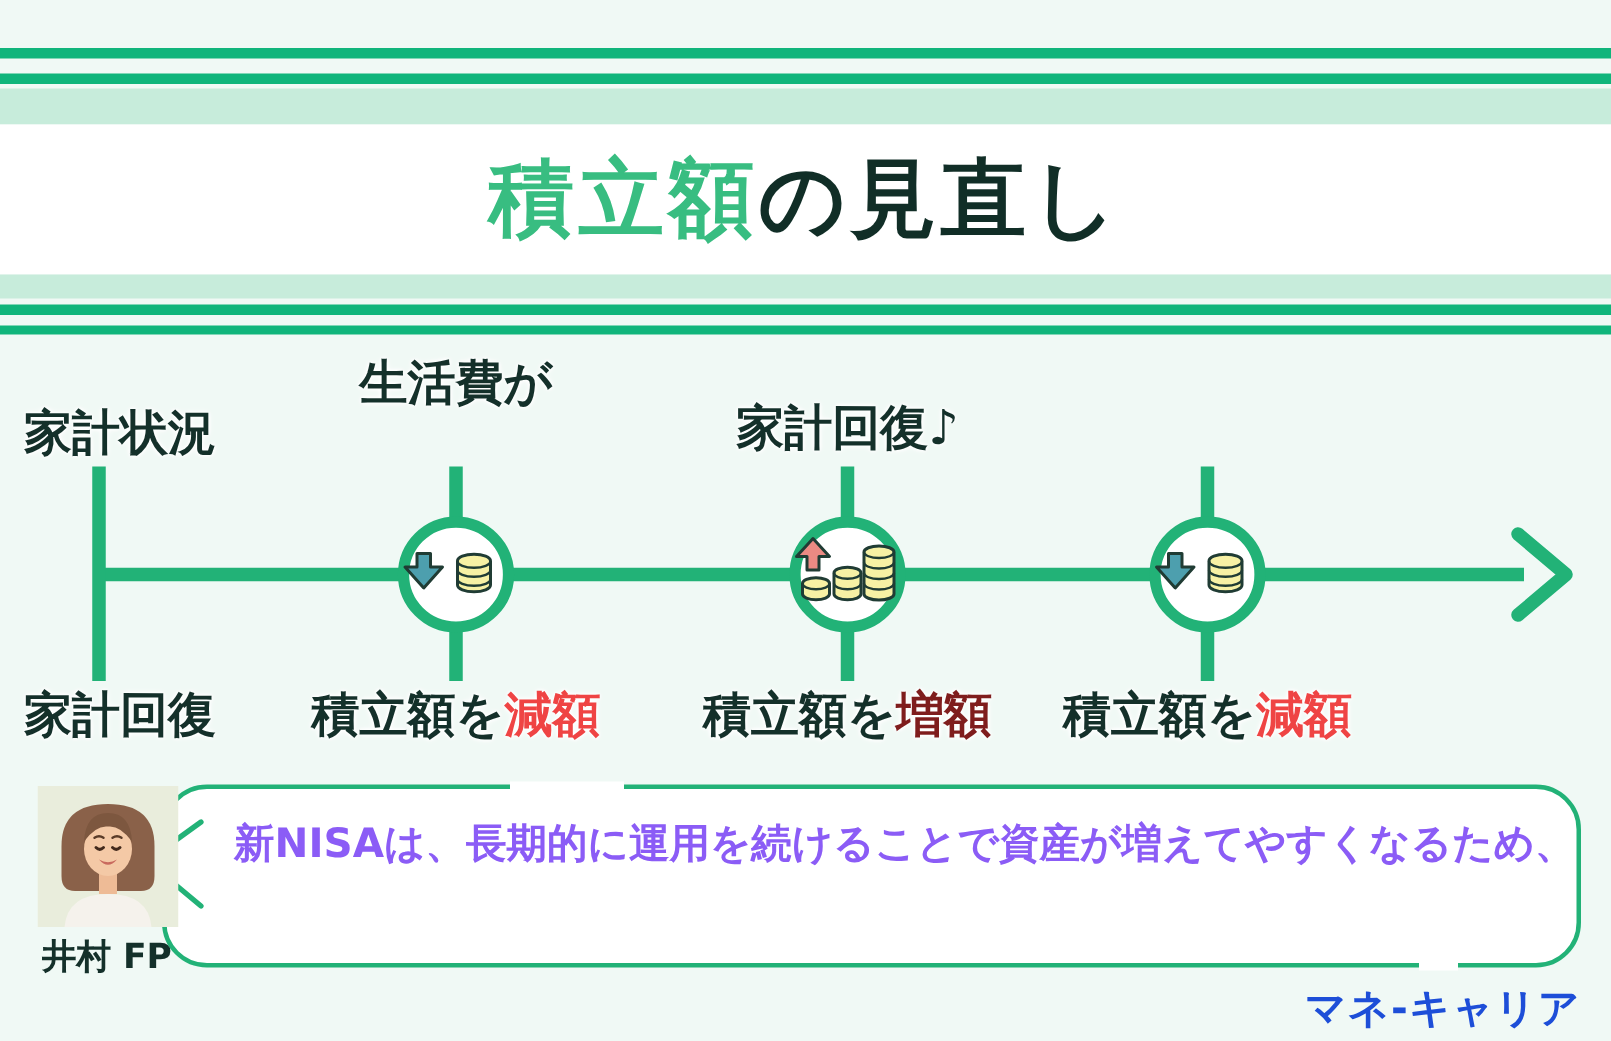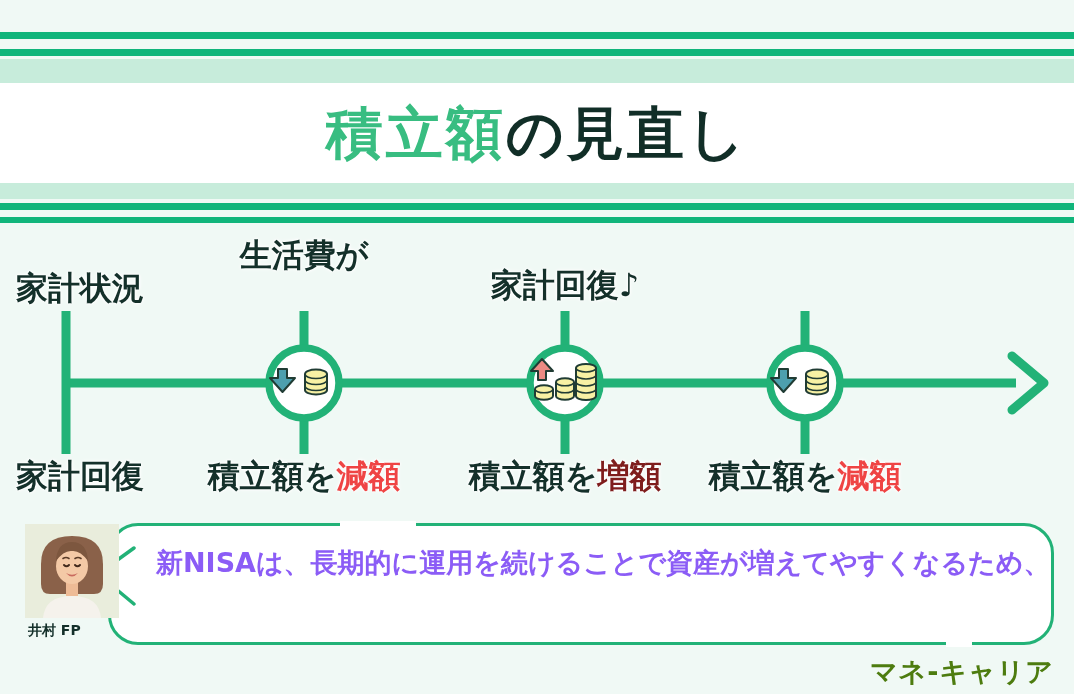--- a/index.html
+++ b/index.html
@@ -47,22 +47,22 @@
   .notch{position:absolute;background:#fff;}
   #notch-top{left:340px;top:521px;width:76px;height:7px;}
   #notch-bottom{left:946px;top:640px;width:26px;height:7px;}
   #tail-mask{position:absolute;left:106px;top:553px;width:8px;height:46px;background:#fff;}
   #bubble-tail{position:absolute;left:92px;top:546px;}
   #speech-text{
     position:absolute;left:136px;top:543px;width:910px;
     font-size:27px;font-weight:700;line-height:40px;color:#8b5cf6;white-space:nowrap;margin-left:20px;
   }
   #advisor-photo{position:absolute;left:25px;top:524px;width:94px;height:94px;}
-  #advisor-name{position:absolute;left:28px;top:622px;font-size:14px;font-weight:700;color:#14302a;}
-  #brand-logo{position:absolute;right:20px;top:654px;font-size:27px;font-weight:800;letter-spacing:1px;color:#4d7c0f;}
+  #advisor-name{position:absolute;left:28px;top:622px;font-size:23px;font-weight:700;color:#14302a;}
+  #brand-logo{position:absolute;right:20px;top:654px;font-size:27px;font-weight:800;letter-spacing:1px;color:#1d4ed8;}
 </style>
 </head>
 <body>
 
 <div id="page">
 
   <div class="band green" id="band-g1"></div>
   <div class="band green" id="band-g2"></div>
   <div class="band pale" id="band-pale1"></div>
   <div class="band" id="title-block">

